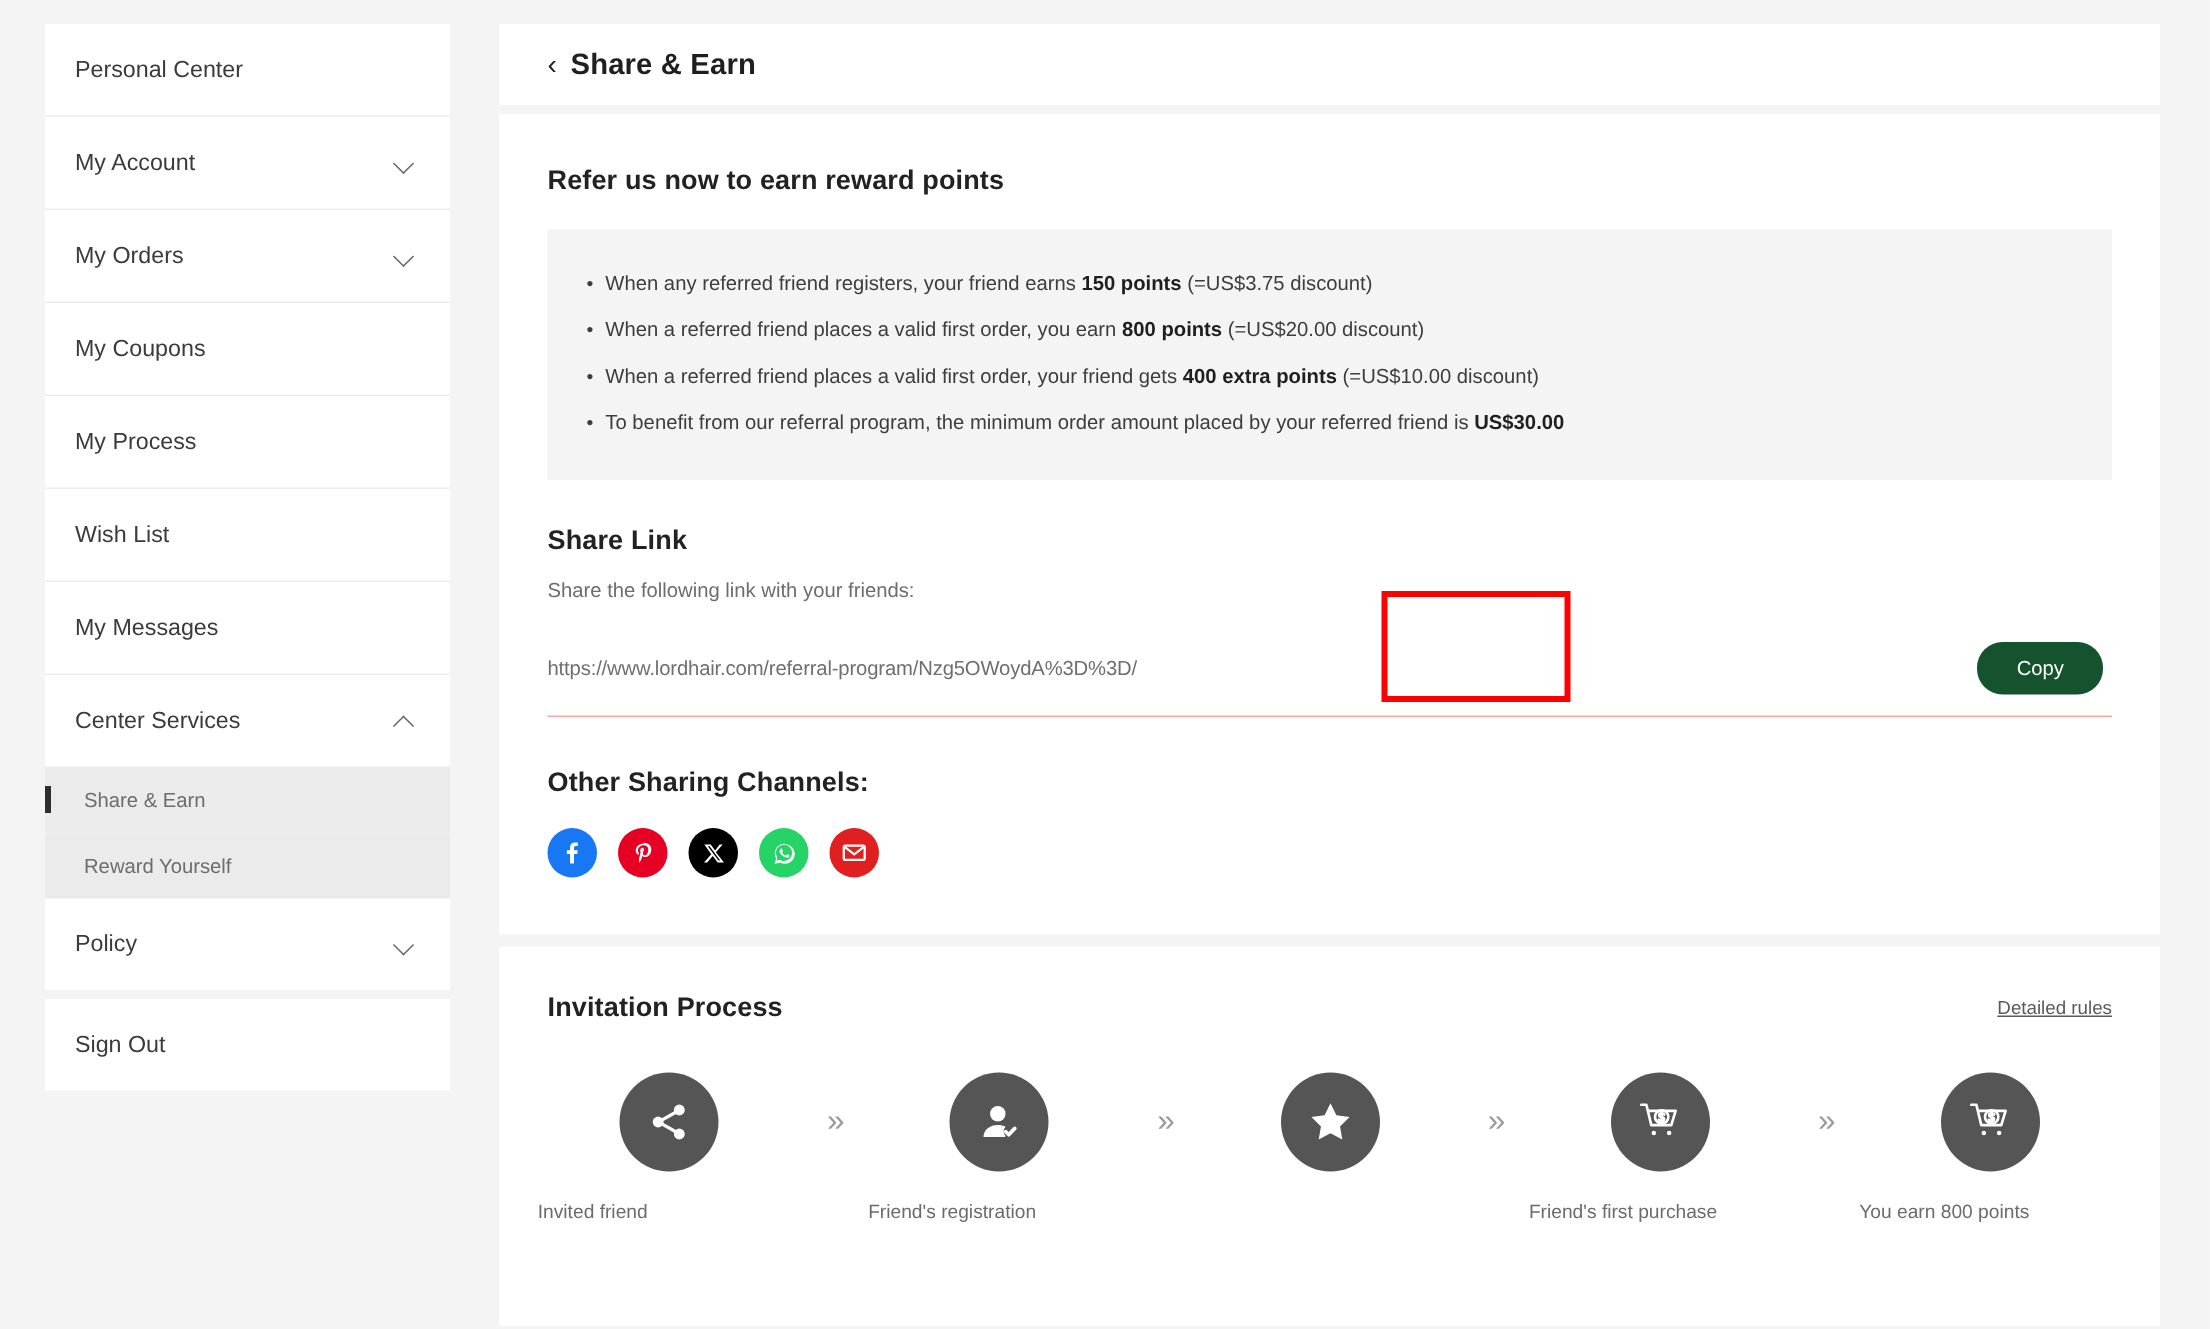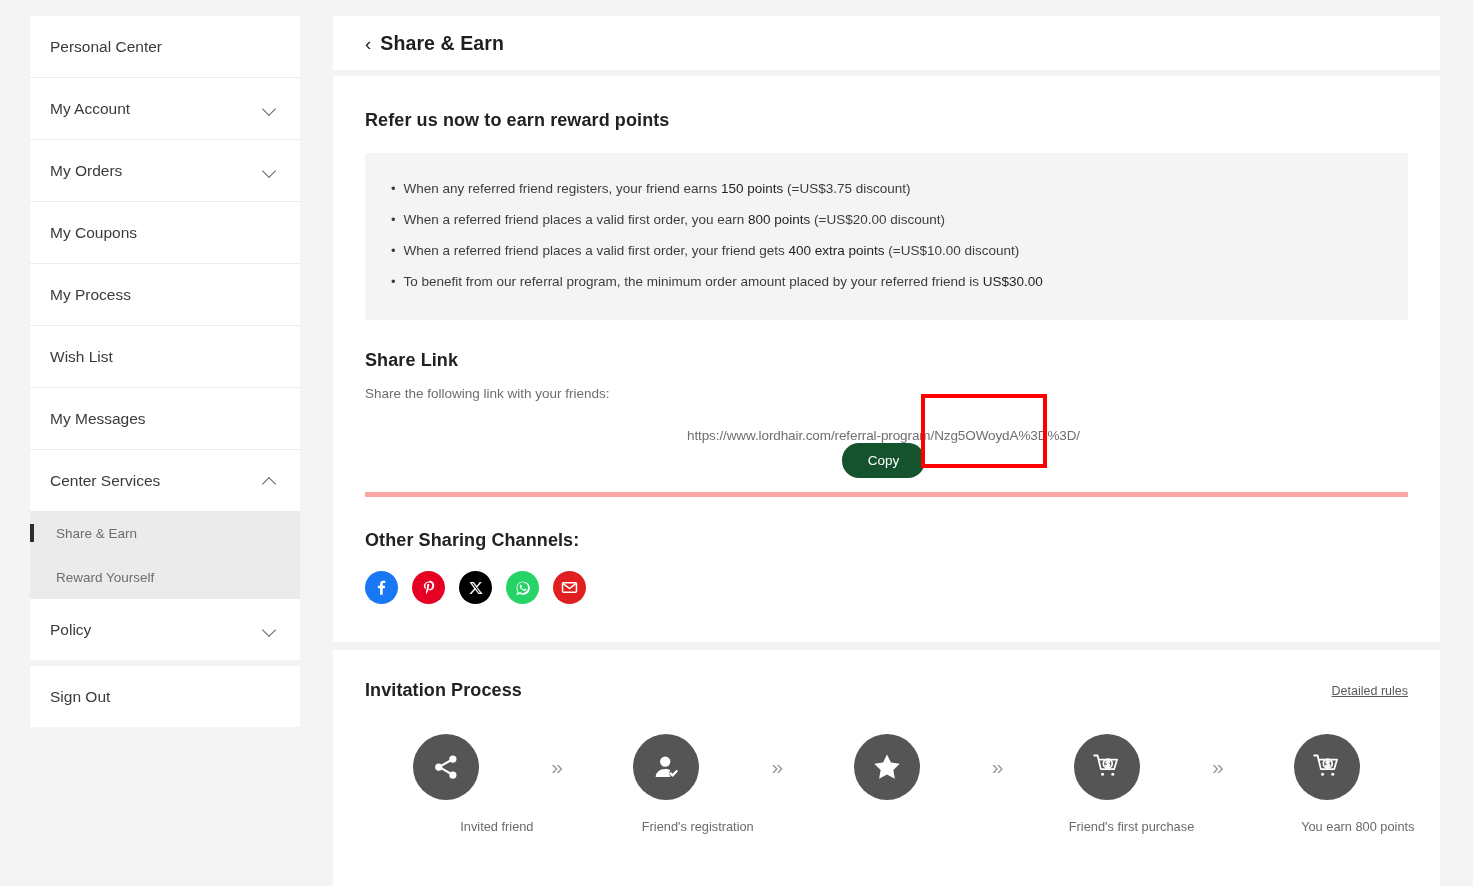--- a/index.html
+++ b/index.html
@@ -125,40 +125,39 @@
     line-height: 1;
     padding: 8.5px 0;
     display: flex;
     align-items: flex-start;
   }
   .rule .dot {
     margin-right: 8px;
     font-size: 13px;
     line-height: 1.1;
   }
-  .rule b { font-weight: normal; color: #1f1f1f; }
+  .rule b { font-weight: bold; color: #1f1f1f; }
   .rule .muted { color: #3d3d3d; }
 
   .share-link-title { margin-top: 30px; }
   .share-sub {
     margin-top: 15px;
     font-size: 13.5px;
     color: #6d6d6d;
   }
 
   .link-row {
     margin-top: 27px;
     display: flex;
     align-items: center;
     justify-content: space-between;
-    border-bottom: 5px solid #fca5a5;
+    border-bottom: 1px solid #fca5a5;
     padding-bottom: 14px;
     padding-right: 6px;
     position: relative;
-    flex-direction: column;
   }
   .link-url {
     font-size: 13.5px;
     color: #6f6f6f;
     letter-spacing: -.1px;
   }
   .copy-btn {
     background: #14532d;
     color: #ffffff;
     font-size: 13.5px;
@@ -236,21 +235,21 @@
     border-radius: 50%;
     background: #555555;
     display: flex;
     align-items: center;
     justify-content: center;
   }
   .step-label {
     margin-top: 17px;
     font-size: 12.8px;
     color: #6b6b6b;
-    text-align: right;
+    text-align: left;
     line-height: 1.55;
     width: 175px;
   }
   .step-sep {
     flex: 1 1 auto;
     display: flex;
     justify-content: center;
     align-items: center;
     height: 66px;
     color: #9a9a9a;

